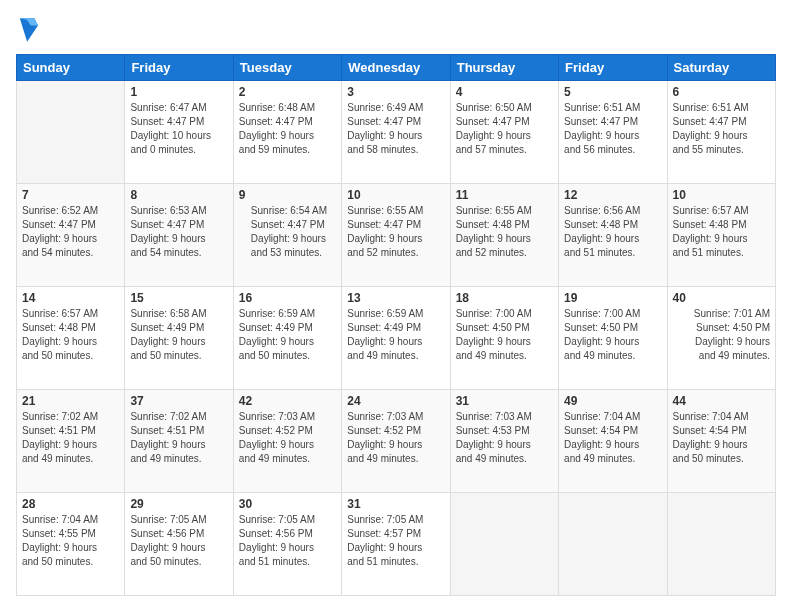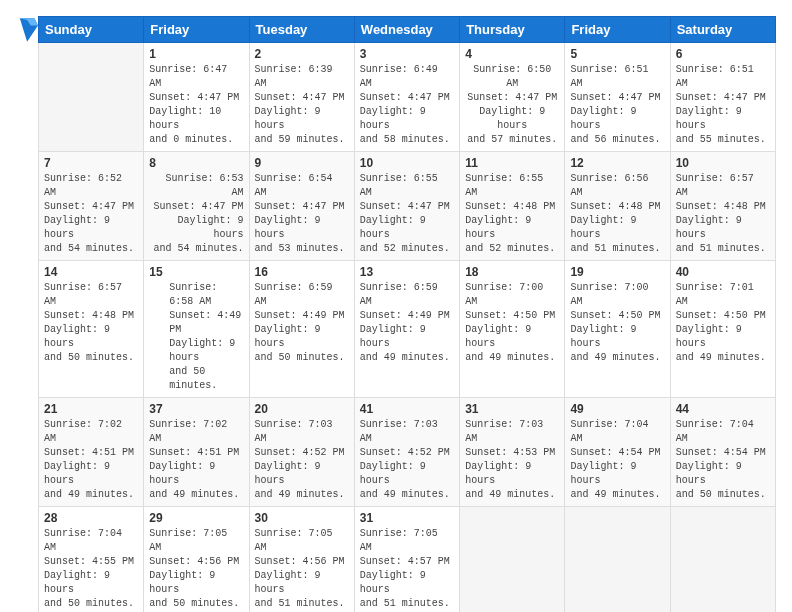--- a/index.html
+++ b/index.html
@@ -8,21 +8,21 @@
       height: 612px;
       font-family: Arial, sans-serif;
       background: #fff;
       overflow: hidden;
     }
     .page {
       width: 792px;
       height: 612px;
       padding: 16px;
       display: flex;
-      flex-direction: row;
+      flex-direction: column;
     }
     .header {
       display: flex;
       justify-content: space-between;
       align-items: flex-start;
       margin-bottom: 10px;
     }
     .logo {
       display: flex;
       align-items: center;
@@ -89,21 +89,20 @@
     .day-number {
       font-size: 12px;
       font-weight: bold;
       display: block;
       margin-bottom: 2px;
       color: #333;
     }
     .day-info {
       line-height: 1.4;
       color: #444;
-      font-family: Liberation Mono, monospace;
     }
     .empty-cell {
       background: #f5f5f5 !important;
     }
   </style>
 </head>
 <body>
 
 <div class="page">
   <div class="header">
@@ -140,35 +139,35 @@
           <td class="empty-cell"></td>
           <td>
             <span class="day-number">1</span>
             <div class="day-info" style="white-space: pre-line;">Sunrise: 6:47 AM
 Sunset: 4:47 PM
 Daylight: 10 hours
 and 0 minutes.</div>
           </td>
           <td>
             <span class="day-number">2</span>
-            <div class="day-info" style="white-space: pre-line;">Sunrise: 6:39 AM
+            <div class="day-info" style="white-space: pre-line;">Sunrise: 6:48 AM
 Sunset: 4:47 PM
 Daylight: 9 hours
 and 59 minutes.</div>
           </td>
           <td>
             <span class="day-number">3</span>
             <div class="day-info" style="white-space: pre-line;">Sunrise: 6:49 AM
 Sunset: 4:47 PM
 Daylight: 9 hours
 and 58 minutes.</div>
           </td>
           <td>
             <span class="day-number">4</span>
-            <div class="day-info" style="white-space: pre-line; text-align: center;">Sunrise: 6:50 AM
+            <div class="day-info" style="white-space: pre-line;">Sunrise: 6:50 AM
 Sunset: 4:47 PM
 Daylight: 9 hours
 and 57 minutes.</div>
           </td>
           <td>
             <span class="day-number">5</span>
             <div class="day-info" style="white-space: pre-line;">Sunrise: 6:51 AM
 Sunset: 4:47 PM
 Daylight: 9 hours
 and 56 minutes.</div>
@@ -184,28 +183,28 @@
         <tr>
           <td>
             <span class="day-number">7</span>
             <div class="day-info" style="white-space: pre-line;">Sunrise: 6:52 AM
 Sunset: 4:47 PM
 Daylight: 9 hours
 and 54 minutes.</div>
           </td>
           <td>
             <span class="day-number">8</span>
-            <div class="day-info" style="white-space: pre-line; text-align: right;">Sunrise: 6:53 AM
+            <div class="day-info" style="white-space: pre-line;">Sunrise: 6:53 AM
 Sunset: 4:47 PM
 Daylight: 9 hours
 and 54 minutes.</div>
           </td>
           <td>
             <span class="day-number">9</span>
-            <div class="day-info" style="white-space: pre-line;">Sunrise: 6:54 AM
+            <div class="day-info" style="white-space: pre-line; margin-left: 12px;">Sunrise: 6:54 AM
 Sunset: 4:47 PM
 Daylight: 9 hours
 and 53 minutes.</div>
           </td>
           <td>
             <span class="day-number">10</span>
             <div class="day-info" style="white-space: pre-line;">Sunrise: 6:55 AM
 Sunset: 4:47 PM
 Daylight: 9 hours
 and 52 minutes.</div>
@@ -235,21 +234,21 @@
         <tr>
           <td>
             <span class="day-number">14</span>
             <div class="day-info" style="white-space: pre-line;">Sunrise: 6:57 AM
 Sunset: 4:48 PM
 Daylight: 9 hours
 and 50 minutes.</div>
           </td>
           <td>
             <span class="day-number">15</span>
-            <div class="day-info" style="white-space: pre-line; margin-left: 20px;">Sunrise: 6:58 AM
+            <div class="day-info" style="white-space: pre-line;">Sunrise: 6:58 AM
 Sunset: 4:49 PM
 Daylight: 9 hours
 and 50 minutes.</div>
           </td>
           <td>
             <span class="day-number">16</span>
             <div class="day-info" style="white-space: pre-line;">Sunrise: 6:59 AM
 Sunset: 4:49 PM
 Daylight: 9 hours
 and 50 minutes.</div>
@@ -270,21 +269,21 @@
           </td>
           <td>
             <span class="day-number">19</span>
             <div class="day-info" style="white-space: pre-line;">Sunrise: 7:00 AM
 Sunset: 4:50 PM
 Daylight: 9 hours
 and 49 minutes.</div>
           </td>
           <td>
             <span class="day-number">40</span>
-            <div class="day-info" style="white-space: pre-line;">Sunrise: 7:01 AM
+            <div class="day-info" style="white-space: pre-line; text-align: right;">Sunrise: 7:01 AM
 Sunset: 4:50 PM
 Daylight: 9 hours
 and 49 minutes.</div>
           </td>
         </tr>
         <tr>
           <td>
             <span class="day-number">21</span>
             <div class="day-info" style="white-space: pre-line;">Sunrise: 7:02 AM
 Sunset: 4:51 PM
@@ -292,28 +291,28 @@
 and 49 minutes.</div>
           </td>
           <td>
             <span class="day-number">37</span>
             <div class="day-info" style="white-space: pre-line;">Sunrise: 7:02 AM
 Sunset: 4:51 PM
 Daylight: 9 hours
 and 49 minutes.</div>
           </td>
           <td>
-            <span class="day-number">20</span>
+            <span class="day-number">42</span>
             <div class="day-info" style="white-space: pre-line;">Sunrise: 7:03 AM
 Sunset: 4:52 PM
 Daylight: 9 hours
 and 49 minutes.</div>
           </td>
           <td>
-            <span class="day-number">41</span>
+            <span class="day-number">24</span>
             <div class="day-info" style="white-space: pre-line;">Sunrise: 7:03 AM
 Sunset: 4:52 PM
 Daylight: 9 hours
 and 49 minutes.</div>
           </td>
           <td>
             <span class="day-number">31</span>
             <div class="day-info" style="white-space: pre-line;">Sunrise: 7:03 AM
 Sunset: 4:53 PM
 Daylight: 9 hours

